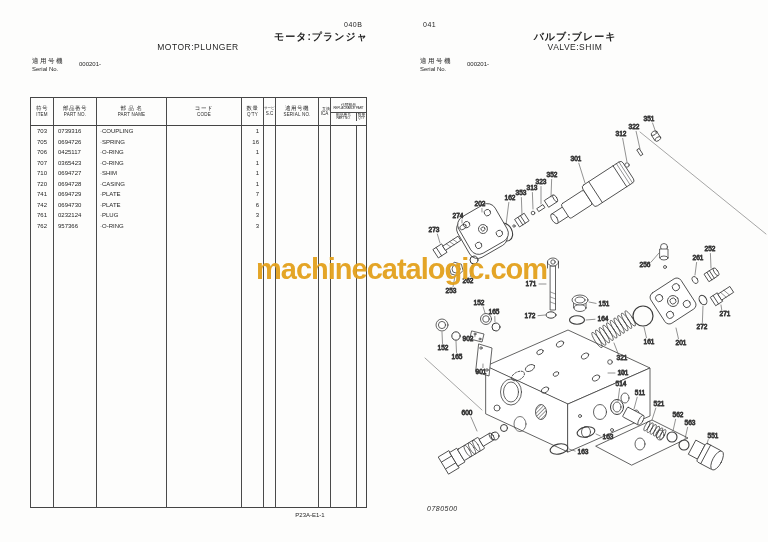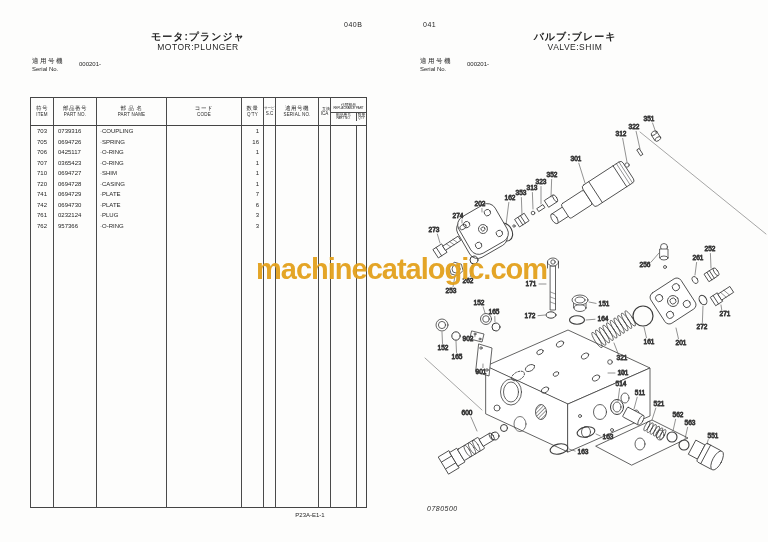--- a/index.html
+++ b/index.html
@@ -45,21 +45,21 @@
   .watermark{left:256px;top:253px;font-size:29px;font-weight:700;letter-spacing:-1px;
              color:#e3a11c;opacity:.95;white-space:nowrap;}
   
   svg .lbl{font-family:"Liberation Sans",sans-serif;font-size:6.5px;fill:#262626;text-anchor:middle;}
   svg{position:absolute;left:0;top:0;}
 </style>
 </head>
 <body>
 
 <div class="abs pagecode" style="left:344px;top:21px;">040B</div>
-<div class="abs title-jp" style="left:28px;top:30px;width:340px;">モータ:プランジャ</div>
+<div class="abs title-jp" style="left:28px;top:30px;width:340px;text-align:right;">モータ:プランジャ</div>
 <div class="abs title-en" style="left:28px;top:42px;width:340px;">MOTOR:PLUNGER</div>
 <div class="abs ser-jp" style="left:32px;top:57px;">適用号機</div>
 <div class="abs ser-en" style="left:32px;top:66px;">Serial No.</div>
 <div class="abs ser-val" style="left:79px;top:61px;">000201-</div>
 
 <div class="parts-table">
 <table>
   <colgroup>
     <col style="width:23px">
         <col style="width:43px">

